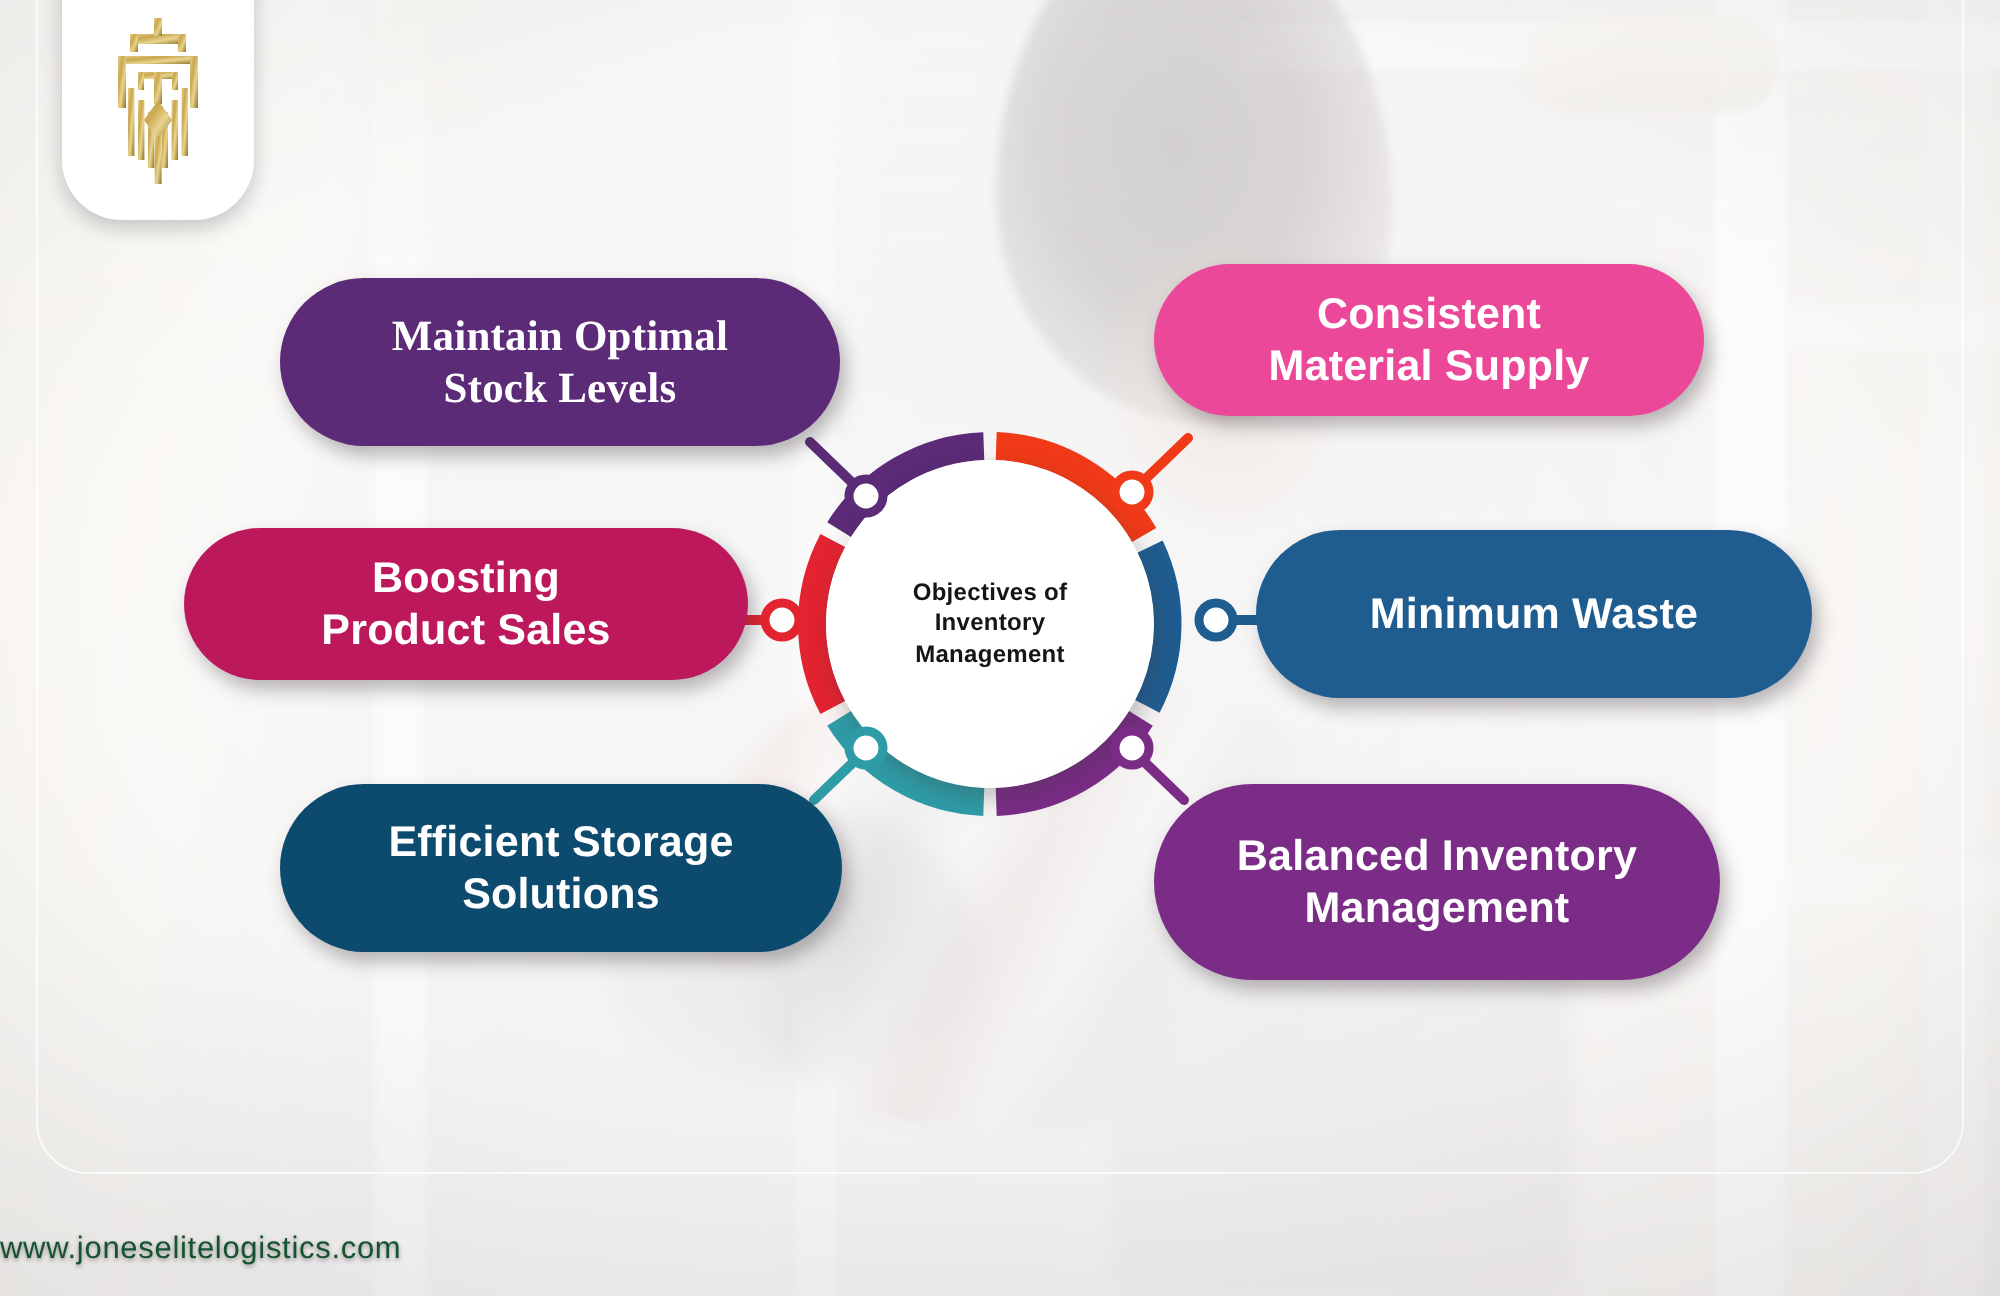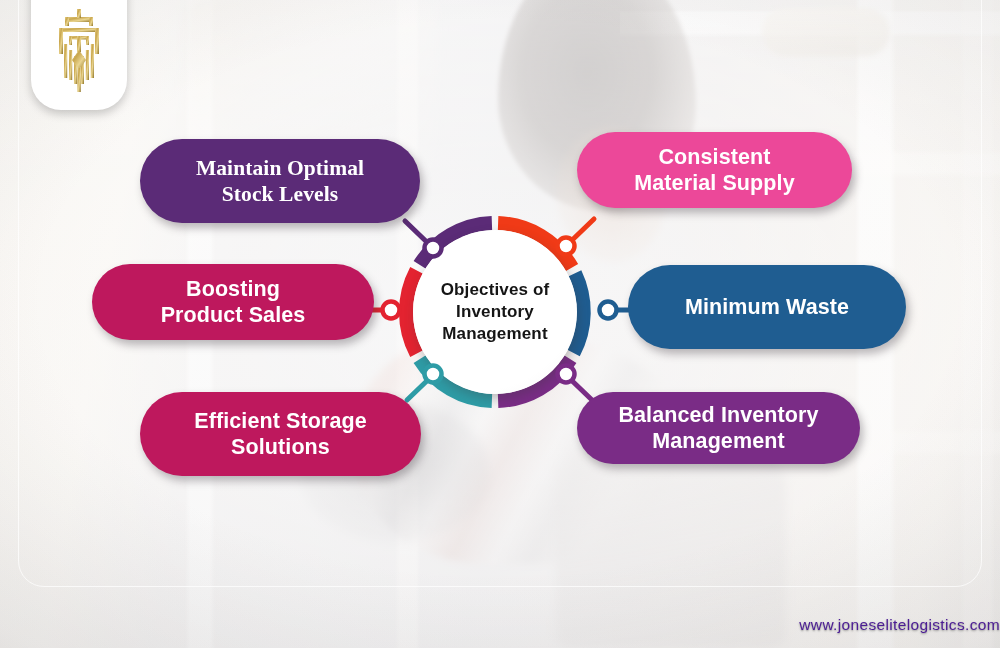--- a/index.html
+++ b/index.html
@@ -240,40 +240,40 @@
     background: radial-gradient(circle at 38% 32%, #ffffff 0%, #ffffff 72%, #f4f3f3 100%);
     box-shadow: 2px 5px 11px rgba(60,55,60,.30);
     display: flex;
     align-items: center;
     justify-content: center;
     z-index: 3;
   }
   .hub-title {
     color: #151515;
     font-weight: bold;
-    font-size: 17px;
+    font-size: 12px;
     line-height: 1.28;
     text-align: center;
     letter-spacing: .15px;
     white-space: pre-line;
   }
   .hub-ring { position: absolute; inset: 0; z-index: 2; }
 
   
   .links { position: absolute; inset: 0; z-index: 4; pointer-events: none; }
 
   
   .footer-url {
     position: absolute;
     left: 0;
     right: 0;
     bottom: 14px;
-    text-align: right;
+    text-align: left;
     font-size: 15.5px;
-    color: #4c1d95;
+    color: #14532d;
     letter-spacing: .35px;
     text-shadow: 0 1px 2px rgba(70,70,70,.55);
   }
 </style>
 </head>
 <body>
 
 <div id="infographic">
 
   <div class="bg-layer bg-base"></div>
@@ -344,26 +344,26 @@
 
   <div class="pill" style="left: 92px; top: 264px; width: 282px; height: 76px; background: #be185d;">
     <span style="white-space:pre-line">Boosting
 Product Sales</span>
   </div>
 
   <div class="pill" style="left: 628px; top: 265px; width: 278px; height: 84px; background: rgb(31, 93, 145);">
     <span style="white-space:pre-line">Minimum Waste</span>
   </div>
 
-  <div class="pill" style="left: 140px; top: 392px; width: 281px; height: 84px; background: #be185d;">
+  <div class="pill" style="left: 140px; top: 392px; width: 281px; height: 84px; background: #0c4a6e;">
     <span style="white-space:pre-line">Efficient Storage
 Solutions</span>
   </div>
 
-  <div class="pill" style="left: 577px; top: 392px; width: 283px; height: 72px; background: rgb(122, 44, 134);">
+  <div class="pill" style="left: 577px; top: 392px; width: 283px; height: 98px; background: rgb(122, 44, 134);">
     <span style="white-space:pre-line">Balanced Inventory
 Management</span>
   </div>
 
   <svg class="links" width="1000" height="648" viewBox="0 0 1000 648">
 
     <line x1="433" y1="248" x2="405" y2="221" stroke="#5b2b77" stroke-width="5" stroke-linecap="round"></line>
 
     <line x1="566" y1="246" x2="594" y2="219" stroke="#f03a17" stroke-width="5" stroke-linecap="round"></line>
 

